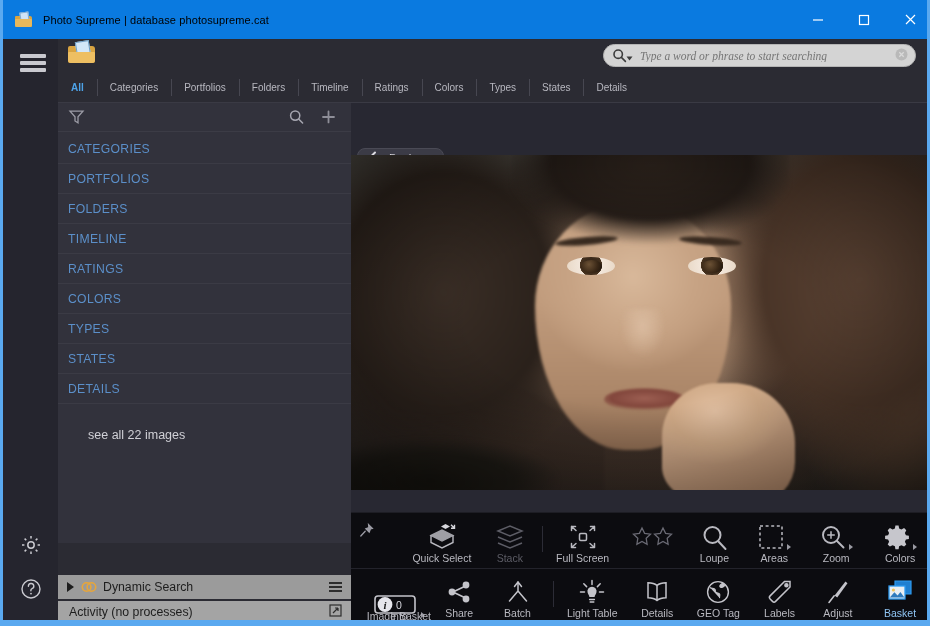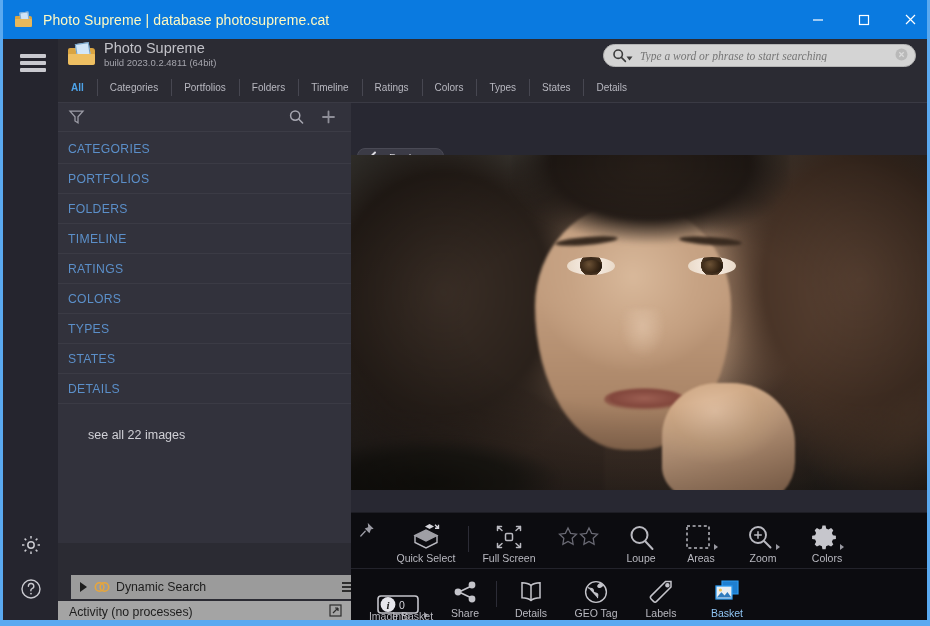--- a/index.html
+++ b/index.html
@@ -25,21 +25,21 @@
     width: 18px; height: 16px; margin-left: 12px; margin-right: 10px;
     position: relative;
   }
   .tb-icon .f-back { position:absolute; left:0; top:4px; width:17px; height:11px;
     background:#d9a441; border-radius:1px 2px 1px 1px; }
   .tb-icon .f-pic { position:absolute; left:5px; top:0px; width:9px; height:10px;
     background:#cfe4f7; border:1px solid #7fa9cd; transform: rotate(-8deg); }
   .tb-icon .f-front { position:absolute; left:0; top:7px; width:17px; height:8px;
     background:#e8b85c; border-radius:1px 1px 2px 2px; }
   .titlebar .tb-title {
-    color: #fef9c3; font-size: 14px; letter-spacing: .1px;
+    color: #000000; font-size: 11px; letter-spacing: .1px;
   }
   .winbtns { position: absolute; right: 0; top: 0; height: 39px; display: flex; }
   .winbtn { width: 46px; height: 39px; display: flex; align-items: center;
     justify-content: center; color: #fff; }
   .winbtn svg { display: block; }
 
   
   .rail {
     position: absolute; left: 0; top: 39px; width: 55px; height: 584px;
     background: #25252e;
@@ -127,21 +127,21 @@
   }
   .panel .arrow {
     width: 0; height: 0; margin: 0 7px 0 9px;
     border-left: 7px solid #1d1d1d; border-top: 5px solid transparent;
     border-bottom: 5px solid transparent;
   }
   .panel .p-ic { margin-right: 6px; display:flex; align-items:center; }
   .panel .p-menu { margin-left: auto; margin-right: 9px; display:flex; flex-direction:column; gap:2px; }
   .panel .p-menu i { display:block; width: 13px; height: 2px; background:#2d2d2d; }
   #panel-fav { top: 548px; }
-  #panel-dyn { top: 574px; margin-left: 13px; }
+  #panel-dyn { top: 574px; }
   #panel-act {
     top: 600px; height: 23px; background: #a4a4a4; color:#1d1d1d;
     padding-left: 11px;
   }
   #panel-act .p-ic-right { margin-left:auto; margin-right: 9px; }
 
   
   .viewer {
     position: absolute; left: 348px; top: 103px; width: 582px; height: 409px;
     background: #282832;
@@ -331,24 +331,20 @@
     </div>
   </div>
 
   <div class="header">
     <div class="logo-wrap">
       <div class="logo-img">
         <div class="l-back"></div>
           <div class="l-pic"></div>
           <div class="l-front"></div>
       </div>
-      <div class="logo-txt">
-        <div class="app-name">Photo Supreme</div>
-        <div class="app-build">build 2023.0.2.4811 (64bit)</div>
-      </div>
     </div>
 
     <div class="searchbox">
       <span class="s-ic">
         <svg width="15" height="15" viewBox="0 0 15 15" fill="none" stroke="#3c3c3c" stroke-width="1.6">
           <circle cx="6.2" cy="6.2" r="4.2"></circle>
             <path d="M9.4 9.4l4 4" stroke-linecap="round"></path>
         </svg>
         <svg width="7" height="7" viewBox="0 0 7 7" style="margin-left:-1px;margin-top:5px">
           <path d="M0.5 1.5h6l-3 4z" fill="#3c3c3c"></path>
@@ -472,32 +468,42 @@
   </div>
 
   <div class="toolbar" id="toolbar-1">
     <span class="pin">
       <svg width="15" height="15" viewBox="0 0 15 15" fill="none" stroke="#9b9ba4" stroke-width="1.3">
         <path d="M9.6 1.6l3.8 3.8-2 .6-1.2 3-3.3-3.3 3-1.2z" fill="#9b9ba4"></path>
           <path d="M6.2 8.2L1.8 13" stroke-linecap="round"></path>
       </svg>
     </span>
 
-    <div class="tbtn" style="margin-left:36px;width:78px">
+    <div class="tbtn" style="margin-left:52px;width:78px">
       <span class="ti">
         <svg width="30" height="28" viewBox="0 0 30 28" fill="none" stroke="#b9b9c0" stroke-width="1.4">
           <path d="M4 12.5l11-5.5 11 5.5-11 5.5z" fill="#b9b9c0" opacity=".85"></path>
           <path d="M4 12.5v7l11 5.5 11-5.5v-7"></path>
           <path d="M14 3.5l4.5-2.5 4.5 2.5-4.5 2.5z" fill="#d6d6dc" stroke="none"></path>
           <path d="M24 1.8l3.5 3.5M27.5 1.8v3.5h-3.5" stroke="#d6d6dc"></path>
         </svg>
       </span>
       <span class="tl">Quick Select</span>
     </div>
 
+    <div class="tbtn dim" style="width:58px">
+      <span class="ti">
+        <svg width="28" height="26" viewBox="0 0 28 26" fill="none" stroke="#5d5d66" stroke-width="1.5">
+          <path d="M2 7l12-5 12 5-12 5z"></path>
+            <path d="M2 13l12 5 12-5"></path>
+            <path d="M2 19l12 5 12-5"></path>
+        </svg>
+      </span>
+      <span class="tl">Stack</span>
+    </div>
 
 
     <div class="tb-sep"></div>
 
     <div class="tbtn" style="width:74px">
       <span class="ti">
         <svg width="28" height="26" viewBox="0 0 28 26" fill="none" stroke="#b9b9c0" stroke-width="1.5">
           <rect x="10.5" y="9.5" width="7" height="7" rx="1.2"></rect>
           <path d="M7 6.5L2.5 2.5M2.5 2.5v4M2.5 2.5h4" stroke-linecap="round"></path>
           <path d="M21 6.5l4.5-4M25.5 2.5v4M25.5 2.5h-4" stroke-linecap="round"></path>
@@ -581,23 +587,42 @@
         <svg width="26" height="26" viewBox="0 0 26 26" fill="#c4c4ca" stroke="#c4c4ca" stroke-width="1.6">
           <path d="M18.5 7.5L8 12.5M8 13.5l10.5 5"></path>
           <circle cx="20" cy="6" r="3.4" stroke="none"></circle>
           <circle cx="6" cy="13" r="3.4" stroke="none"></circle>
           <circle cx="20" cy="20" r="3.4" stroke="none"></circle>
         </svg>
       </span>
       <span class="tl">Share</span>
     </div>
 
+    <div class="tbtn" style="width:68px">
+      <span class="ti">
+        <svg width="26" height="26" viewBox="0 0 26 26" fill="none" stroke="#c4c4ca" stroke-width="1.5">
+          <path d="M13 3v9M13 12L4.5 22M13 12l8.5 10" stroke-linecap="round"></path>
+          <path d="M9.5 7.5L13 3l3.5 4.5" stroke-linecap="round" stroke-linejoin="round"></path>
+        </svg>
+      </span>
+      <span class="tl">Batch</span>
+    </div>
 
     <div class="tb-sep"></div>
 
+    <div class="tbtn" style="width:76px">
+      <span class="ti">
+        <svg width="26" height="26" viewBox="0 0 26 26" fill="none" stroke="#c4c4ca" stroke-width="1.5">
+          <path d="M13 1.5v4M4.8 4.8l2.8 2.8M21.2 4.8l-2.8 2.8M1.5 13h4M20.5 13h4" stroke-linecap="round"></path>
+          <path d="M8.6 13.6a4.6 4.6 0 1 1 8.8 0c-.4 1.9-1.6 2.6-1.8 4.4h-5.2c-.2-1.8-1.4-2.5-1.8-4.4z" fill="#c4c4ca" stroke="none"></path>
+          <path d="M10.6 20.6h4.8M11.2 23h3.6" stroke-linecap="round"></path>
+        </svg>
+      </span>
+      <span class="tl">Light Table</span>
+    </div>
 
     <div class="tbtn" style="width:62px">
       <span class="ti">
         <svg width="26" height="26" viewBox="0 0 26 26" fill="none" stroke="#c4c4ca" stroke-width="1.5">
           <path d="M13 6.5C10.8 4.6 8 3.8 4 3.8v15c4 0 6.8.8 9 2.7 2.2-1.9 5-2.7 9-2.7v-15c-4 0-6.8.8-9 2.7z"></path>
           <path d="M13 6.5v15"></path>
         </svg>
       </span>
       <span class="tl">Details</span>
     </div>
@@ -615,20 +640,29 @@
     <div class="tbtn" style="width:62px">
       <span class="ti">
         <svg width="26" height="26" viewBox="0 0 26 26" fill="none" stroke="#c4c4ca" stroke-width="1.5">
           <path d="M17.5 2.5h5.5v5.5L8.6 22.4a2.2 2.2 0 0 1-3.1 0l-2.4-2.4a2.2 2.2 0 0 1 0-3.1z"></path>
           <circle cx="19.4" cy="6.2" r="1.5" fill="#c4c4ca"></circle>
         </svg>
       </span>
       <span class="tl">Labels</span>
     </div>
 
+    <div class="tbtn" style="width:62px">
+      <span class="ti">
+        <svg width="26" height="26" viewBox="0 0 26 26" fill="none" stroke="#c4c4ca" stroke-width="1.6">
+          <path d="M20.5 2.5L9.6 16.4l2.6 2.2L22.5 4.2z" fill="#c4c4ca" stroke="none"></path>
+          <path d="M9.2 16.8L4 23.4" stroke-linecap="round"></path>
+        </svg>
+      </span>
+      <span class="tl">Adjust</span>
+    </div>
 
     <div class="tbtn accent" style="width:70px">
       <span class="ti">
         <svg width="28" height="26" viewBox="0 0 28 26" fill="none">
           <path d="M9 2h16v13H9z" fill="#1f7fd0" stroke="#2e9bf0" stroke-width="1.2"></path>
           <rect x="3" y="7" width="16" height="13" fill="#e9eef2" stroke="#2e9bf0" stroke-width="1.3"></rect>
           <path d="M3.8 18.6l4.6-5.4 3.2 3.3 2.8-3.4 4 5.5z" fill="#2f7bbd"></path>
           <circle cx="7.4" cy="11" r="1.6" fill="#f0c35a"></circle>
         </svg>
       </span>

